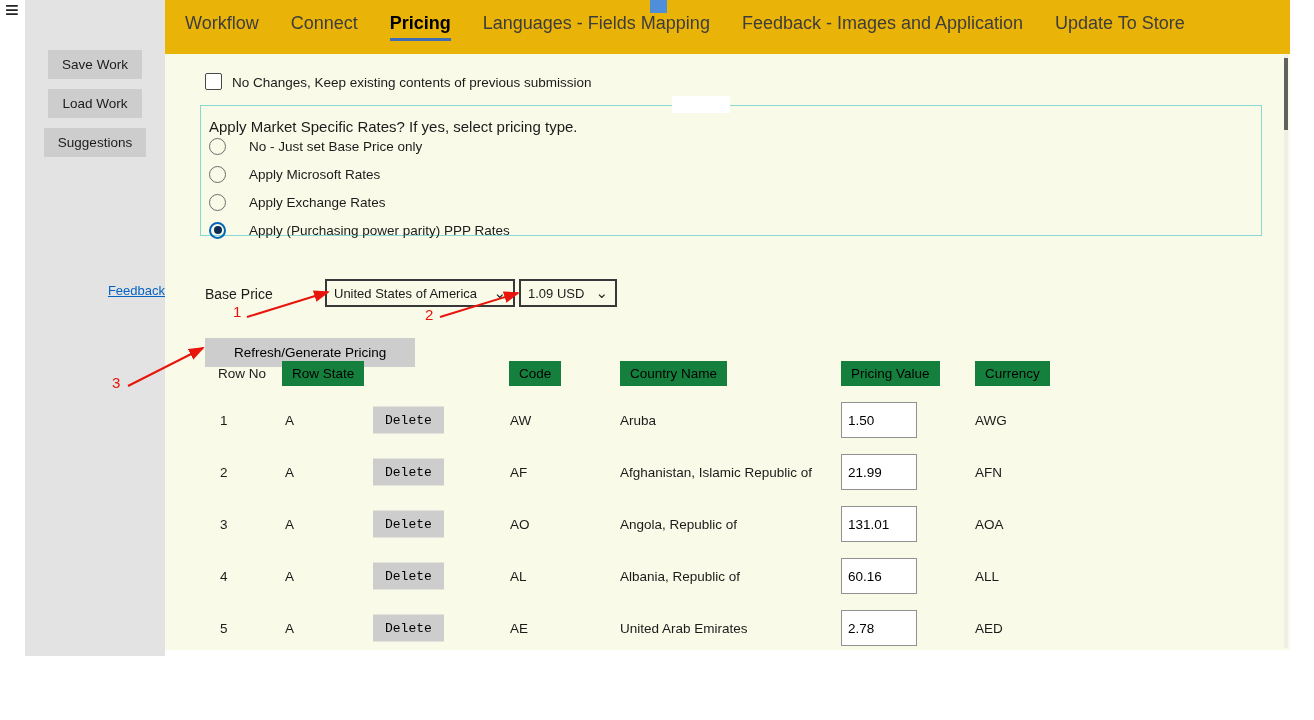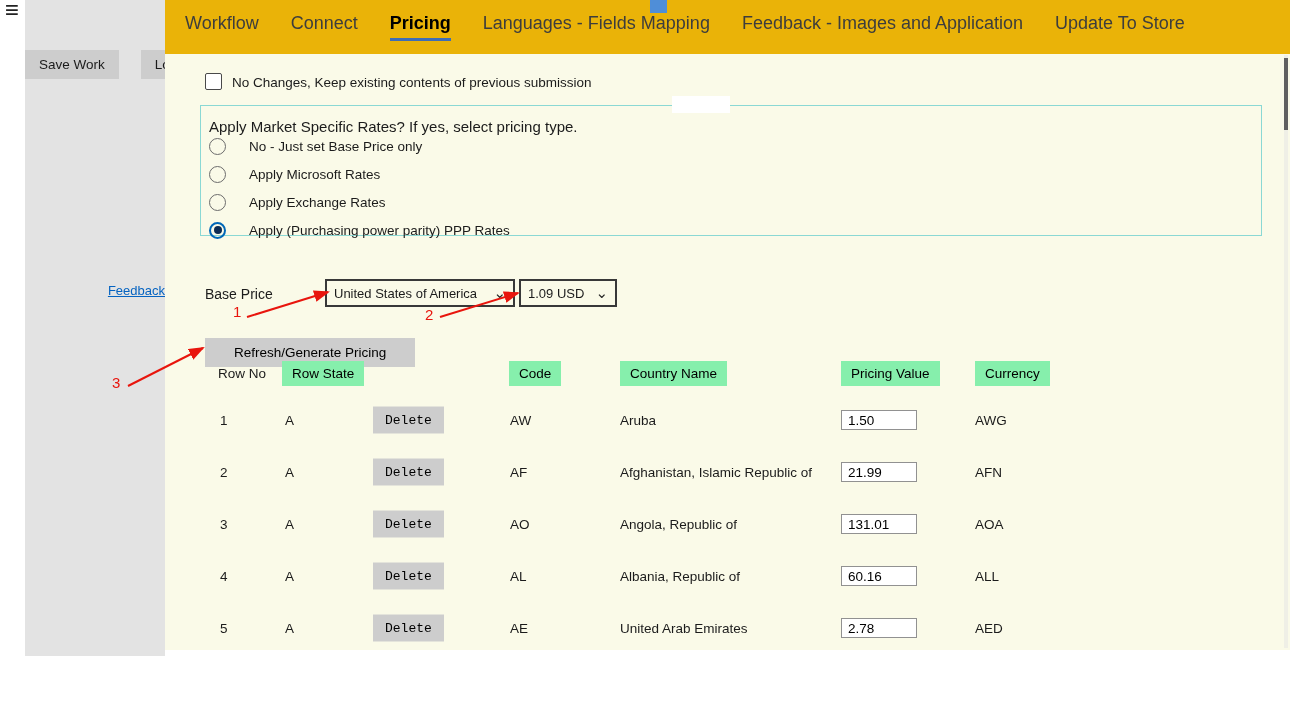--- a/index.html
+++ b/index.html
@@ -3,21 +3,21 @@
 <meta charset="utf-8">
 <style>
   *{margin:0;padding:0;box-sizing:border-box}
   html,body{background:#fff}
   body{font-family:"Liberation Sans","DejaVu Sans",sans-serif;color:#1b1b1b}
   #page{position:relative;width:1314px;height:720px;background:#fff;overflow:hidden}
 
   #hamburger{position:absolute;left:5px;top:-2px;font-size:24px;line-height:24px;color:#222;cursor:pointer;z-index:6}
 
   #sidebar{position:absolute;left:25px;top:0;width:140px;height:656px;background:#e3e3e3}
-  #side-buttons{display:flex;flex-direction:row;align-items:center;padding-top:50px;gap:22px}
+  #side-buttons{display:flex;flex-direction:column;align-items:center;padding-top:50px;gap:10px}
   .side-btn{background:#cdcdcd;border:none;font-family:"Liberation Sans",sans-serif;font-size:13.5px;padding:7px 14px;color:#1b1b1b;cursor:pointer;white-space:nowrap}
   #feedback{position:absolute;top:283px;left:0;width:100%;text-align:right;font-size:13px;color:#0563c1;text-decoration:underline}
 
   #main{position:absolute;left:165px;top:0;width:1125px;height:650px;background:#fafae8}
   #tabbar{position:absolute;left:0;top:0;width:100%;height:54px;background:#eab308;display:flex;gap:32px;padding:13px 0 0 20px;font-size:18px;color:#3d3d3d}
   .tab{cursor:pointer;padding-bottom:4px;height:fit-content;white-space:nowrap}
   .tab.active{color:#000;font-weight:700;border-bottom:3px solid #3e6db5}
 
   .row-check{position:absolute;left:40px;top:73px;display:flex;align-items:flex-end;gap:10px;font-size:13.5px}
   .checkbox{width:17px;height:17px;background:#fff;border:1px solid #494949;border-radius:2px;display:inline-block;cursor:pointer}
@@ -31,37 +31,37 @@
   .radio.sel::after{content:"";position:absolute;left:50%;top:50%;width:8px;height:8px;margin:-4px 0 0 -4px;border-radius:50%;background:#0d2c54}
 
   #bp-label{position:absolute;left:40px;top:286px;font-size:14px}
   .dropdown{position:absolute;top:279px;height:28px;border:2px solid #383838;display:flex;align-items:center;justify-content:space-between;padding:0 7px;font-size:13px;cursor:pointer}
   #dd-market{left:160px;width:190px}
   #dd-price{left:354px;width:98px}
   .chev{font-size:15px;line-height:8px;margin-left:6px;color:#222}
 
   #refresh-btn{position:absolute;left:40px;top:338px;background:#cdcdcd;border:none;font-family:"Liberation Sans",sans-serif;font-size:13.5px;padding:7px 29px;cursor:pointer}
 
-  .chip{position:absolute;background:#86efac;font-size:13.5px;padding:5px 10px;white-space:nowrap;border:none;font-family:"Liberation Sans",sans-serif;cursor:pointer}
+  .chip{position:absolute;background:#15803d;font-size:13.5px;padding:5px 10px;white-space:nowrap;border:none;font-family:"Liberation Sans",sans-serif;cursor:pointer}
   #h-rowno{position:absolute;left:53px;top:366px;font-size:13.5px}
   #h-state{left:117px;top:361px}
   #h-code{left:344px;top:361px}
   #h-country{left:455px;top:361px}
   #h-price{left:676px;top:361px}
   #h-cur{left:810px;top:361px}
 
   #tbody{position:absolute;left:0;top:394px;width:100%}
   .t-row{position:relative;height:52px;font-size:13.5px}
   .t-row > *{position:absolute;top:50%;transform:translateY(-50%)}
   .c-no{left:55px}
   .c-state{left:120px}
   .c-del{left:208px;background:#cdcdcd;border:none;font-family:Liberation Mono, monospace;font-size:13px;padding:6px 12px;cursor:pointer}
   .c-code{left:345px}
   .c-country{left:455px;white-space:nowrap}
-  .c-price{left:676px;width:76px;height:20px;border:1px solid #919191;background:#fff;font-family:"Liberation Sans",sans-serif;font-size:13.5px;padding:0 6px}
+  .c-price{left:676px;width:76px;height:36px;border:1px solid #919191;background:#fff;font-family:"Liberation Sans",sans-serif;font-size:13.5px;padding:0 6px}
   .c-cur{left:810px}
 
   #scrollbar{position:absolute;left:1284px;top:55px;width:4px;height:593px;background:#efefe6}
   #scroll-thumb{position:absolute;left:0;top:3px;width:4px;height:72px;background:#606060;cursor:pointer}
 
   #artifact-blue{position:absolute;left:650px;top:0;width:17px;height:13px;background:#4f8ed8}
   #artifact-white{position:absolute;left:672px;top:96px;width:58px;height:17px;background:#fff}
 
   #arrows{position:absolute;left:0;top:0;pointer-events:none}
   .anno{position:absolute;color:#e8150d;font-size:15px}

